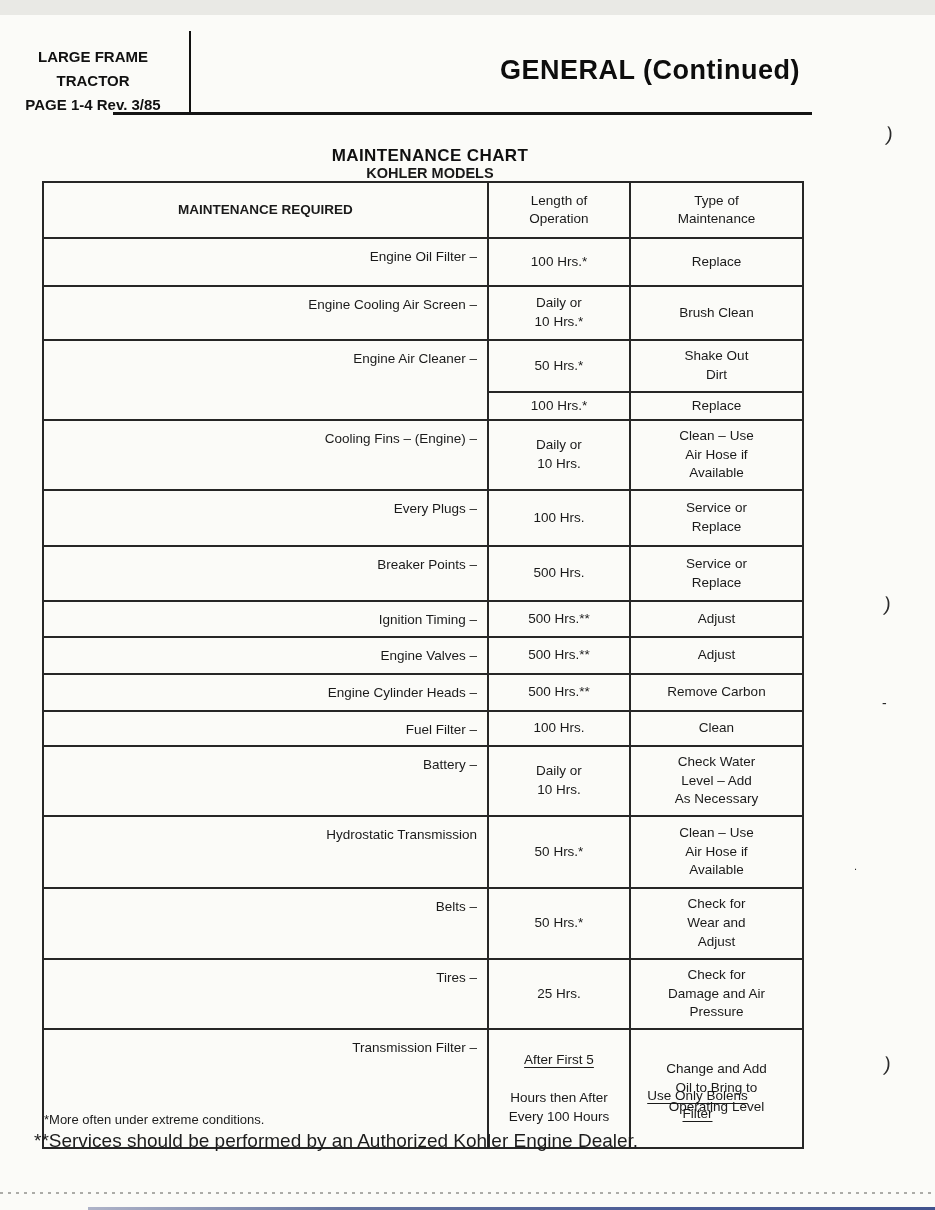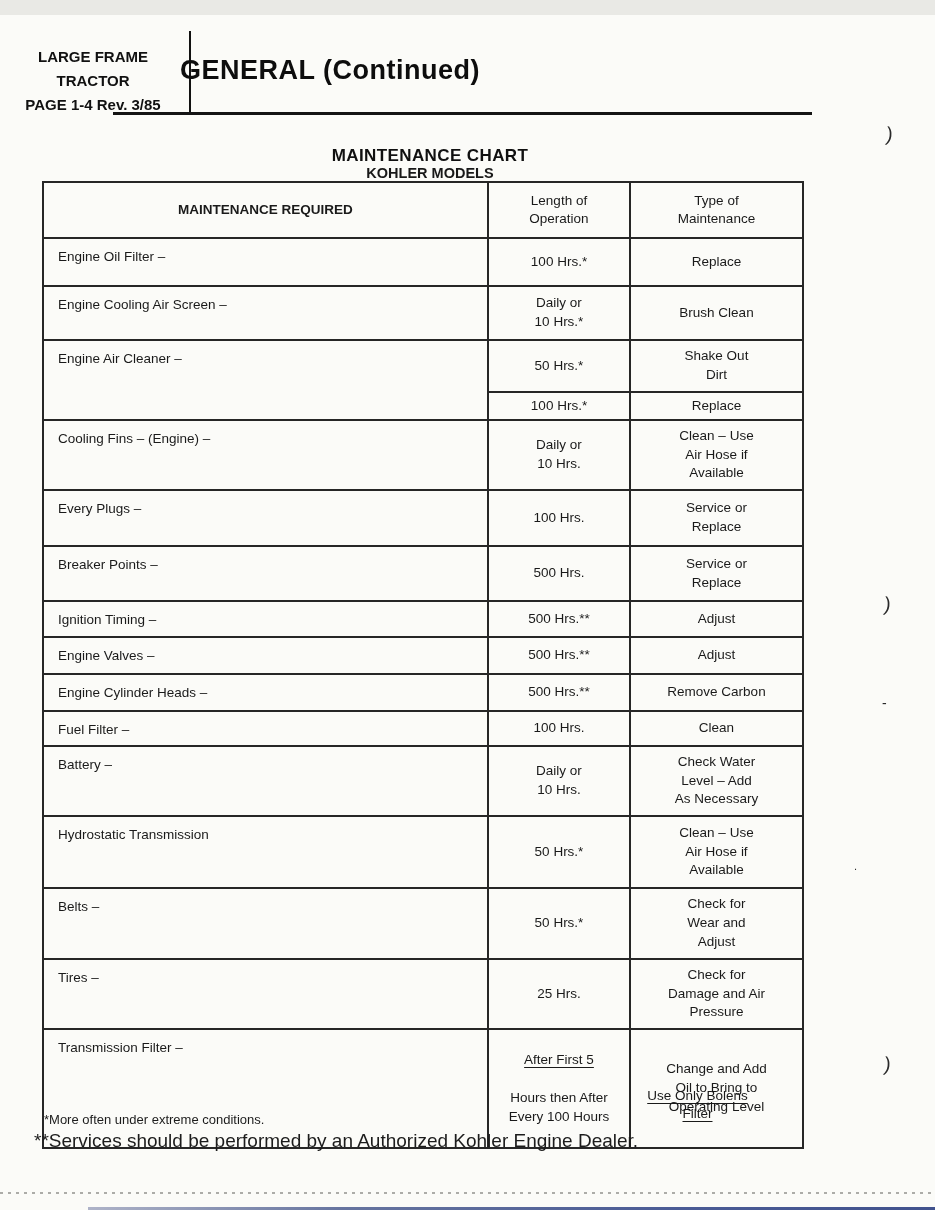--- a/index.html
+++ b/index.html
@@ -19,21 +19,21 @@
     position: absolute; left: 0px; top: 30px; width: 186px;
     text-align: center; font-weight: bold; font-size: 15px; line-height: 24px;
     color: #111;
   }
   .header-vrule {
     position: absolute; left: 189px; top: 16px; width: 2px; height: 81px;
     background: #111;
   }
   .page-title {
     position: absolute; left: 180px; top: 40px; width: 620px;
-    text-align: left; font-size: 27px; font-weight: bold; color: #0d0d0d;
+    text-align: right; font-size: 27px; font-weight: bold; color: #0d0d0d;
     letter-spacing: 0.5px;
   }
   .header-rule {
     position: absolute; left: 113px; top: 97px; width: 699px; height: 3px;
     background: #141414;
   }
 
   
   .chart-title {
     position: absolute; left: 0; top: 131px; width: 860px;
@@ -52,22 +52,22 @@
     border-collapse: collapse; table-layout: fixed;
     font-size: 13.5px; color: #1a1a1a;
   }
   .maint-table th, .maint-table td { border: 2px solid #262626; }
   .maint-table th {
     font-weight: bold; text-align: center; vertical-align: middle;
     white-space: pre-line; line-height: 1.35; font-size: 13.5px;
   }
   .maint-table th.col-head-sub { font-weight: 500; }
   td.c-name {
-    text-align: left; vertical-align: top;
-    padding: 9px 2px 0 14px; line-height: 1.3;
+    text-align: right; vertical-align: top;
+    padding: 9px 10px 0 14px; line-height: 1.3;
   }
   td.c-len, td.c-type {
     text-align: center; vertical-align: middle;
     white-space: pre-line; line-height: 1.4; padding: 2px 0;
   }
   .u-line { text-decoration: underline; text-underline-offset: 3px; display: block; }
   .rest-lines { display: block; white-space: pre-line; }
 
   
   .overflow-note {

